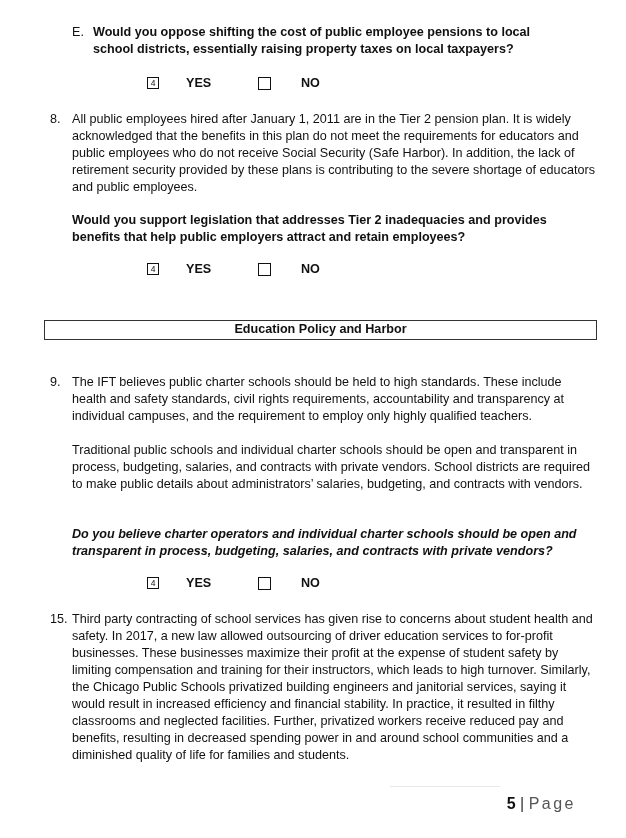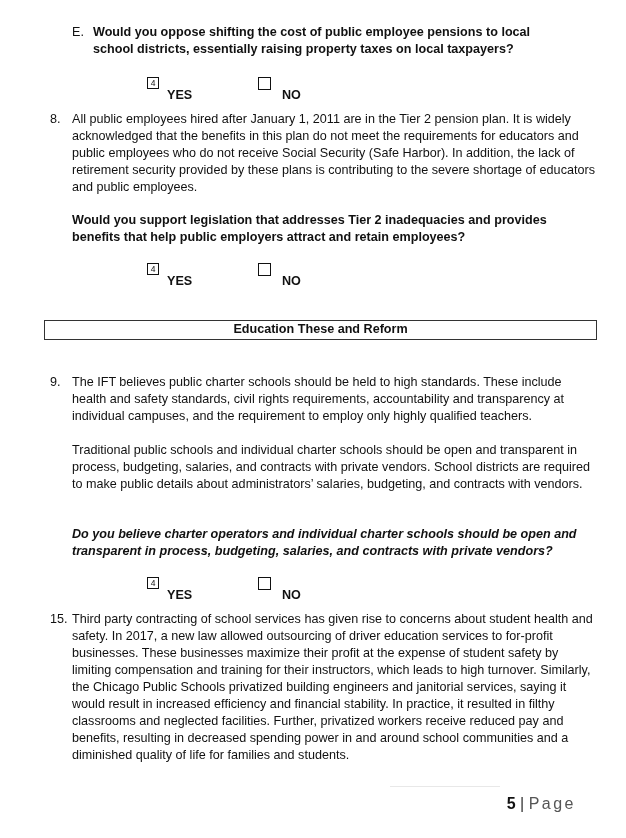--- a/index.html
+++ b/index.html
@@ -11,21 +11,21 @@
   .num { position: absolute; }
   .para { position: absolute; left: 72px; width: 520px; }
   .bold { font-weight: bold; }
   .ans { position: absolute; height: 16px; font-weight: bold; font-size: 12.6px; }
   .box {
     position: absolute; width: 12px; height: 12px; border: 1.4px solid #111;
     box-sizing: border-box; top: 1px; font-size: 8.5px; line-height: 10px;
     text-align: center; font-weight: normal;
   }
   .box.yes { left: 0; }
-  .lbl { position: absolute; top: 12px; line-height: 15px; }
+  .lbl { position: absolute; top: 0; line-height: 15px; margin-left: 19px; }
   .lbl.yes { left: 20px; }
   .box.no { left: 111px; width: 13px; height: 13px; }
   .lbl.no { left: 135px; }
   .section-box {
     position: absolute; left: 44px; top: 320px; width: 553px; height: 20px;
     border: 1.2px solid #333; box-sizing: border-box;
     text-align: center; font-weight: bold; font-size: 12.6px; line-height: 17px;
   }
   .footer { position: absolute; right: 50px; text-align: right; font-size: 16px; color: #333; }
   .footer .pg { font-weight: bold; color: #111; }
@@ -48,21 +48,21 @@
 <div class="num" style="left:50px; top:111px;">8.</div>
 <div class="para" style="top:111px; width:525px;">All public employees hired after January 1, 2011 are in the Tier 2 pension plan. It is widely acknowledged that the benefits in this plan do not meet the requirements for educators and public employees who do not receive Social Security (Safe Harbor). In addition, the lack of retirement security provided by these plans is contributing to the severe shortage of educators and public employees.</div>
 <div class="para bold" style="top:212px; width:525px;">Would you support legislation that addresses Tier 2 inadequacies and provides benefits that help public employers attract and retain employees?</div>
 <div class="ans" style="left:147px; top:262px; width:200px;">
   <div class="box yes">4</div>
   <span class="lbl yes">YES</span>
   <div class="box no"></div>
   <span class="lbl no">NO</span>
 </div>
 
-<div class="section-box">Education These and Reform</div>
+<div class="section-box">Education Policy and Harbor</div>
 
 <div class="num" style="left:50px; top:374px;">9.</div>
 <div class="para" style="top:374px; width:520px;">The IFT believes public charter schools should be held to high standards. These include health and safety standards, civil rights requirements, accountability and transparency at individual campuses, and the requirement to employ only highly qualified teachers.</div>
 <div class="para" style="top:442px; width:525px;">Traditional public schools and individual charter schools should be open and transparent in process, budgeting, salaries, and contracts with private vendors. School districts are required to make public details about administrators’ salaries, budgeting, and contracts with vendors.</div>
 <div class="para bold" style="top:526px; width:505px;font-style:italic;">Do you believe charter operators and individual charter schools should be open and transparent in process, budgeting, salaries, and contracts with private vendors?</div>
 <div class="ans" style="left:147px; top:576px; width:200px;">
   <div class="box yes">4</div>
   <span class="lbl yes">YES</span>
   <div class="box no"></div>
   <span class="lbl no">NO</span>

